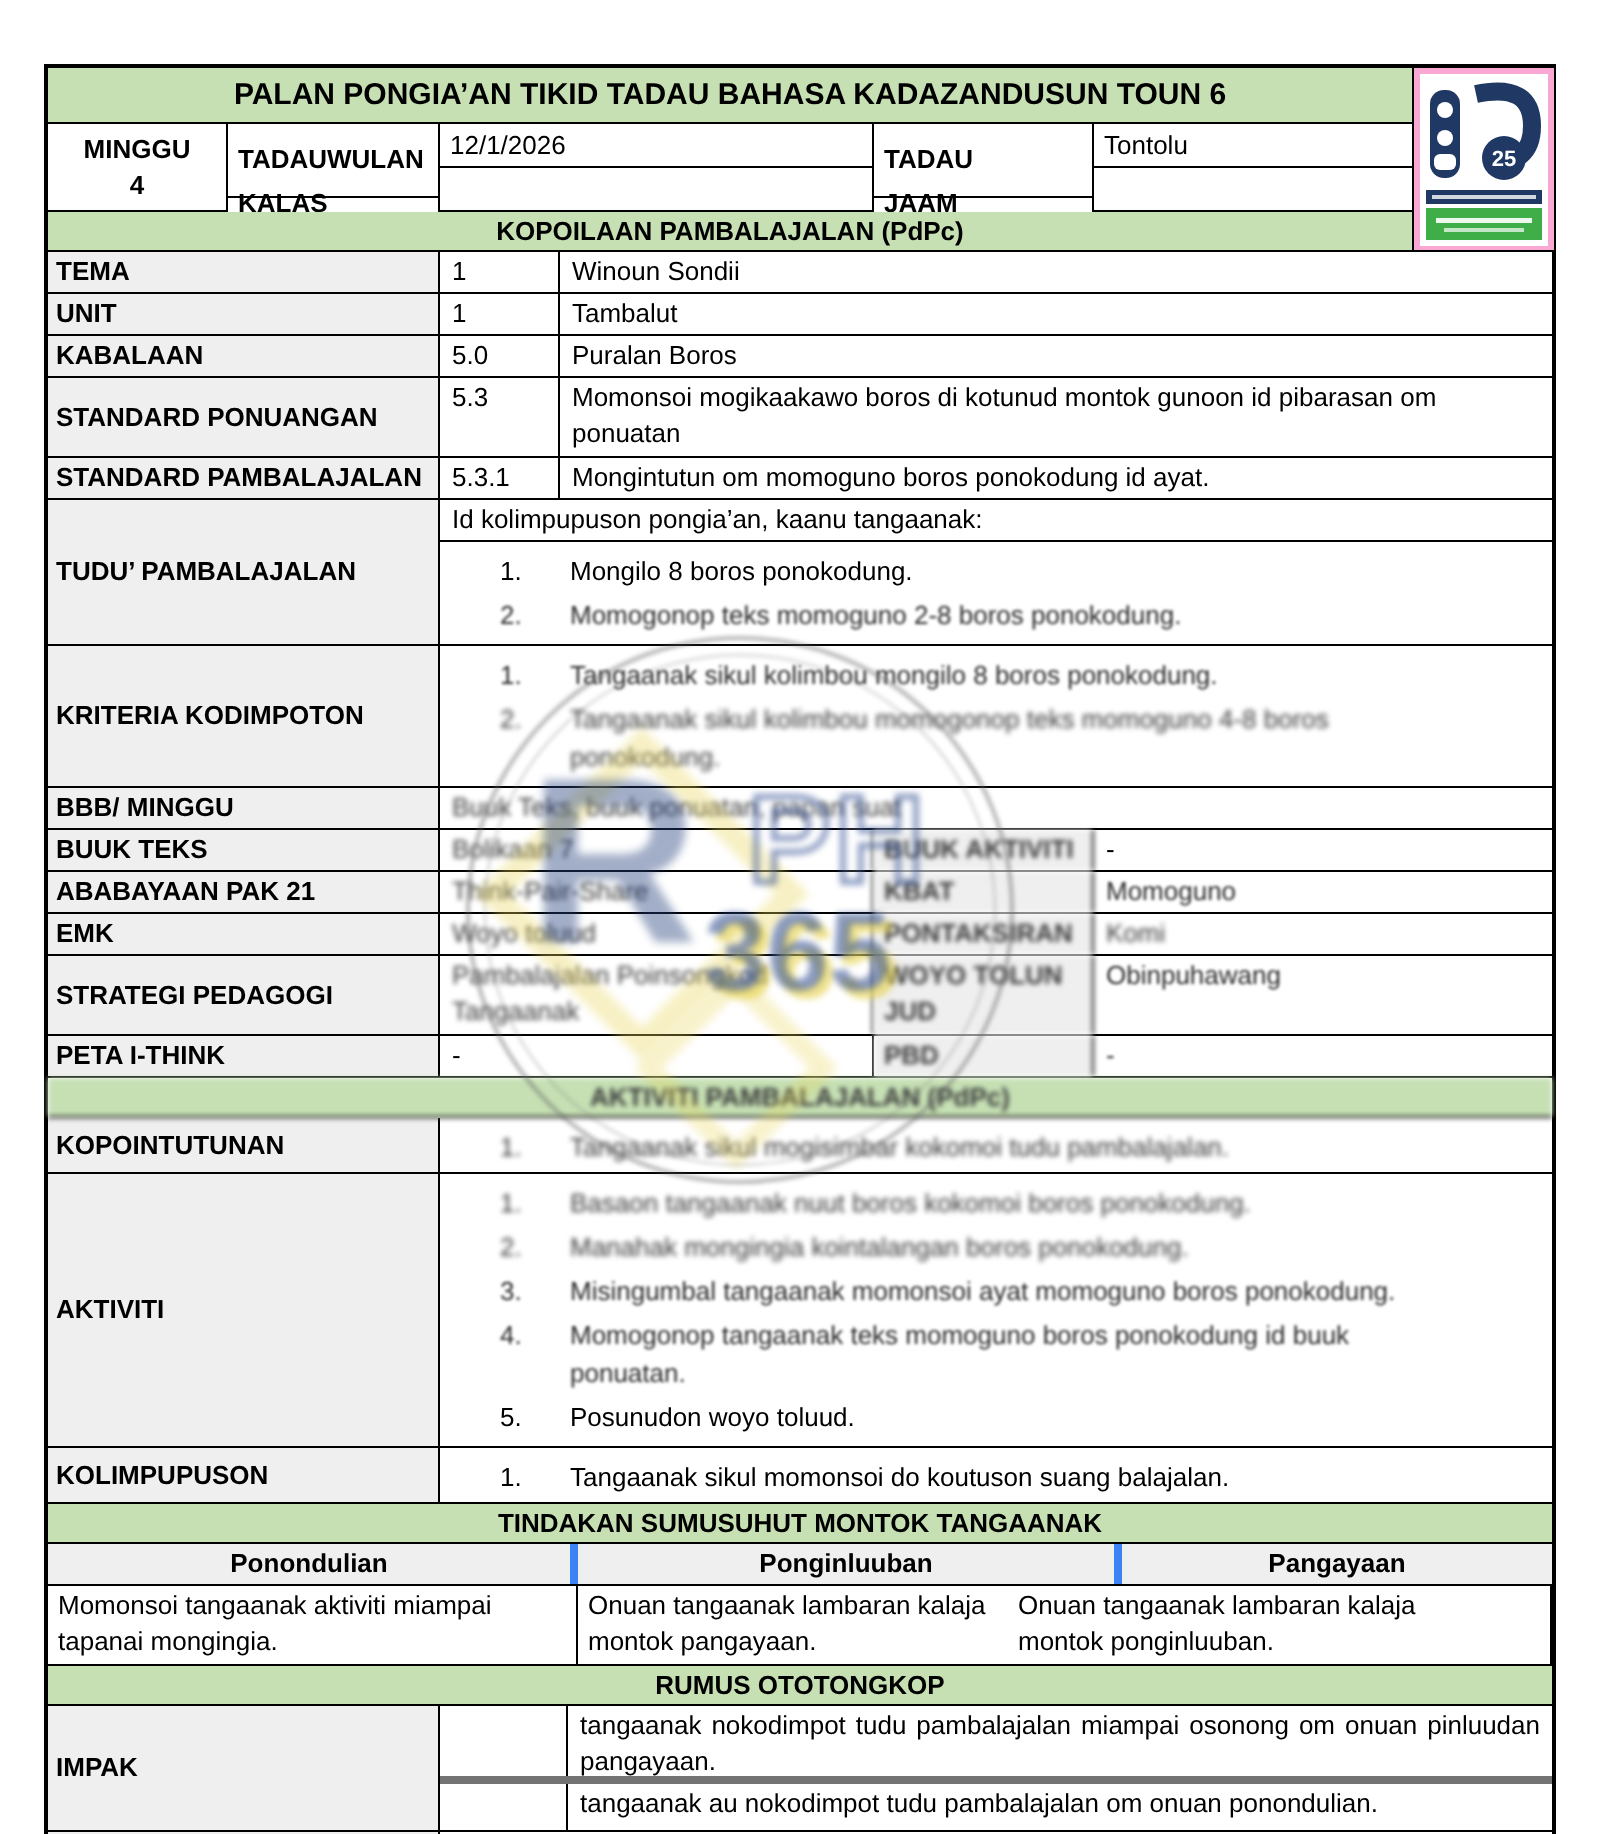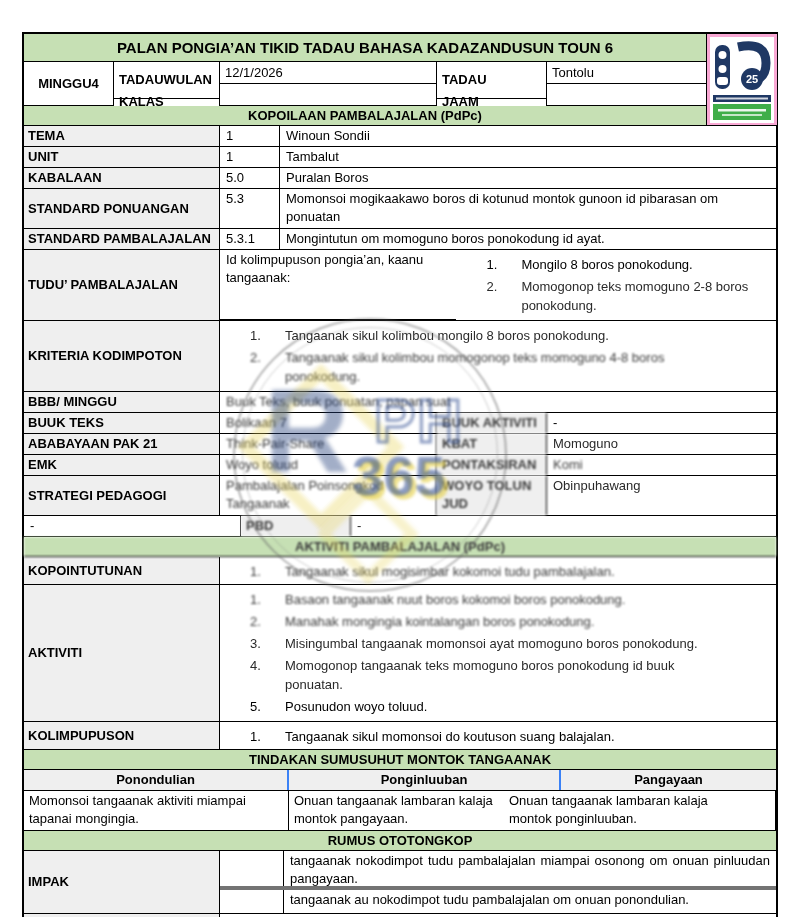--- a/index.html
+++ b/index.html
@@ -11,48 +11,48 @@
   }
   .tbl { position: absolute; left: 22px; top: 32px; width: 756px; border: 2px solid #000; background:#fff; }
 
   
   .hdr { display: grid; grid-template-columns: 90px 106px 217px 110px 160px 1fr;
          grid-template-rows: 28px 22px 22px 20px; }
   .hdr > div { border-right: 1px solid #000; border-bottom: 1px solid #000; }
   .h-title { grid-column: 1 / 6; grid-row: 1; background: #c6e0b4; font-weight: bold; font-size: 15px;
              display:flex; align-items:center; justify-content:center; }
   .h-logo { grid-column: 6; grid-row: 1 / 5; border-right: none; background:#f9a8d4; padding:3px; }
-  .h-minggu { grid-column:1; grid-row: 2 / 4; display:flex; flex-direction:row; align-items:center; justify-content:center; font-weight:bold; }
+  .h-minggu { grid-column:1; grid-row: 2 / 4; display:flex; flex-direction:column; align-items:center; justify-content:center; font-weight:bold; }
   .h-lab { font-weight: bold; padding: 18px 5px; display:flex; align-items:center; }
   .h-val { padding: 1px 5px; display:flex; align-items:center; }
   .h-band { grid-column: 1 / 6; background:#c6e0b4; font-weight:bold; display:flex; align-items:center; justify-content:center; }
 
   
   .r { display: flex; border-bottom: 1px solid #000; min-height: 21px; align-items: stretch; }
   .r:last-child { border-bottom: none; }
   .lab { width: 196px; flex: 0 0 196px; background: #efefef; font-weight: bold;
          padding: 1px 4px; display: flex; align-items: center; border-right: 1px solid #000; }
   .num { width: 60px; flex: 0 0 60px; padding: 1px 6px; border-right: 1px solid #000; }
   .rest { flex: 1; padding: 1px 6px; }
   .val217 { width: 217px; flex: 0 0 217px; padding: 1px 6px; border-right: 1px solid #000; }
   .mid110 { width: 110px; flex: 0 0 110px; background:#efefef; font-weight:bold; padding:1px 5px;
             display:flex; align-items:center; border-right:1px solid #000; }
   .val2 { flex: 1; padding: 1px 6px; }
   .band { background:#c6e0b4; font-weight:bold; text-align:center; display:flex; align-items:center; justify-content:center; min-height:20px; }
 
   
-  .stack { flex: 1; display: flex; flex-direction: row; }
+  .stack { flex: 1; display: flex; flex-direction: column; }
   .stack .intro { border-bottom: 1px solid #000; padding: 1px 6px; min-height: 21px; }
   ol.list { list-style: none; counter-reset: li; padding: 2px 6px 5px 0; }
   ol.list li { counter-increment: li; position: relative; padding-left: 65px; margin-top: 3px; line-height: 19px; }
   ol.list li::before { content: counter(li) "."; position: absolute; left: 30px; }
 
   
   .c3h { width: 265px; flex: 0 0 265px; background:#efefef; font-weight:bold; text-align:center;
-         border-right:2px solid #3b82f6; padding:1px 4px; }
+         border-right:4px solid #3b82f6; padding:1px 4px; }
   .c3h2 { width: 272px; flex: 0 0 272px; }
   .c3h3 { width: auto; flex: 1; border-right: none; }
   .c3 { width: 265px; flex: 0 0 265px; border-right:1px solid #000; padding:1px 5px; }
   .c32 { width: 272px; flex: 0 0 272px; }
   .c33 { flex: 1; border-right: none; }
 
   
   .impak-right { flex:1; display:flex; flex-direction:column; }
   .impak-sub { display:flex; flex:1; }
   .impak-sub.first { border-bottom: 4px solid #737373; }
@@ -185,20 +185,21 @@
       <div class="mid110 bl">PONTAKSIRAN</div>
       <div class="val2 bl">Komi</div>
     </div>
     <div class="r" style="min-height:40px;">
       <div class="lab">STRATEGI PEDAGOGI</div>
       <div class="val217 bl" style="max-width:217px;">Pambalajalan Poinsongkod Tangaanak</div>
       <div class="mid110 bl" style="align-items:flex-start;">WOYO TOLUN JUD</div>
       <div class="val2 bl2">Obinpuhawang</div>
     </div>
     <div class="r">
+      <div class="lab">PETA I-THINK</div>
       <div class="val217">-</div>
       <div class="mid110 bl">PBD</div>
       <div class="val2 bl2">-</div>
     </div>
 
     <div class="r band bl">AKTIVITI PAMBALAJALAN (PdPc)</div>
 
     <div class="r">
       <div class="lab">KOPOINTUTUNAN</div>
       <div class="rest" style="padding:0;">

